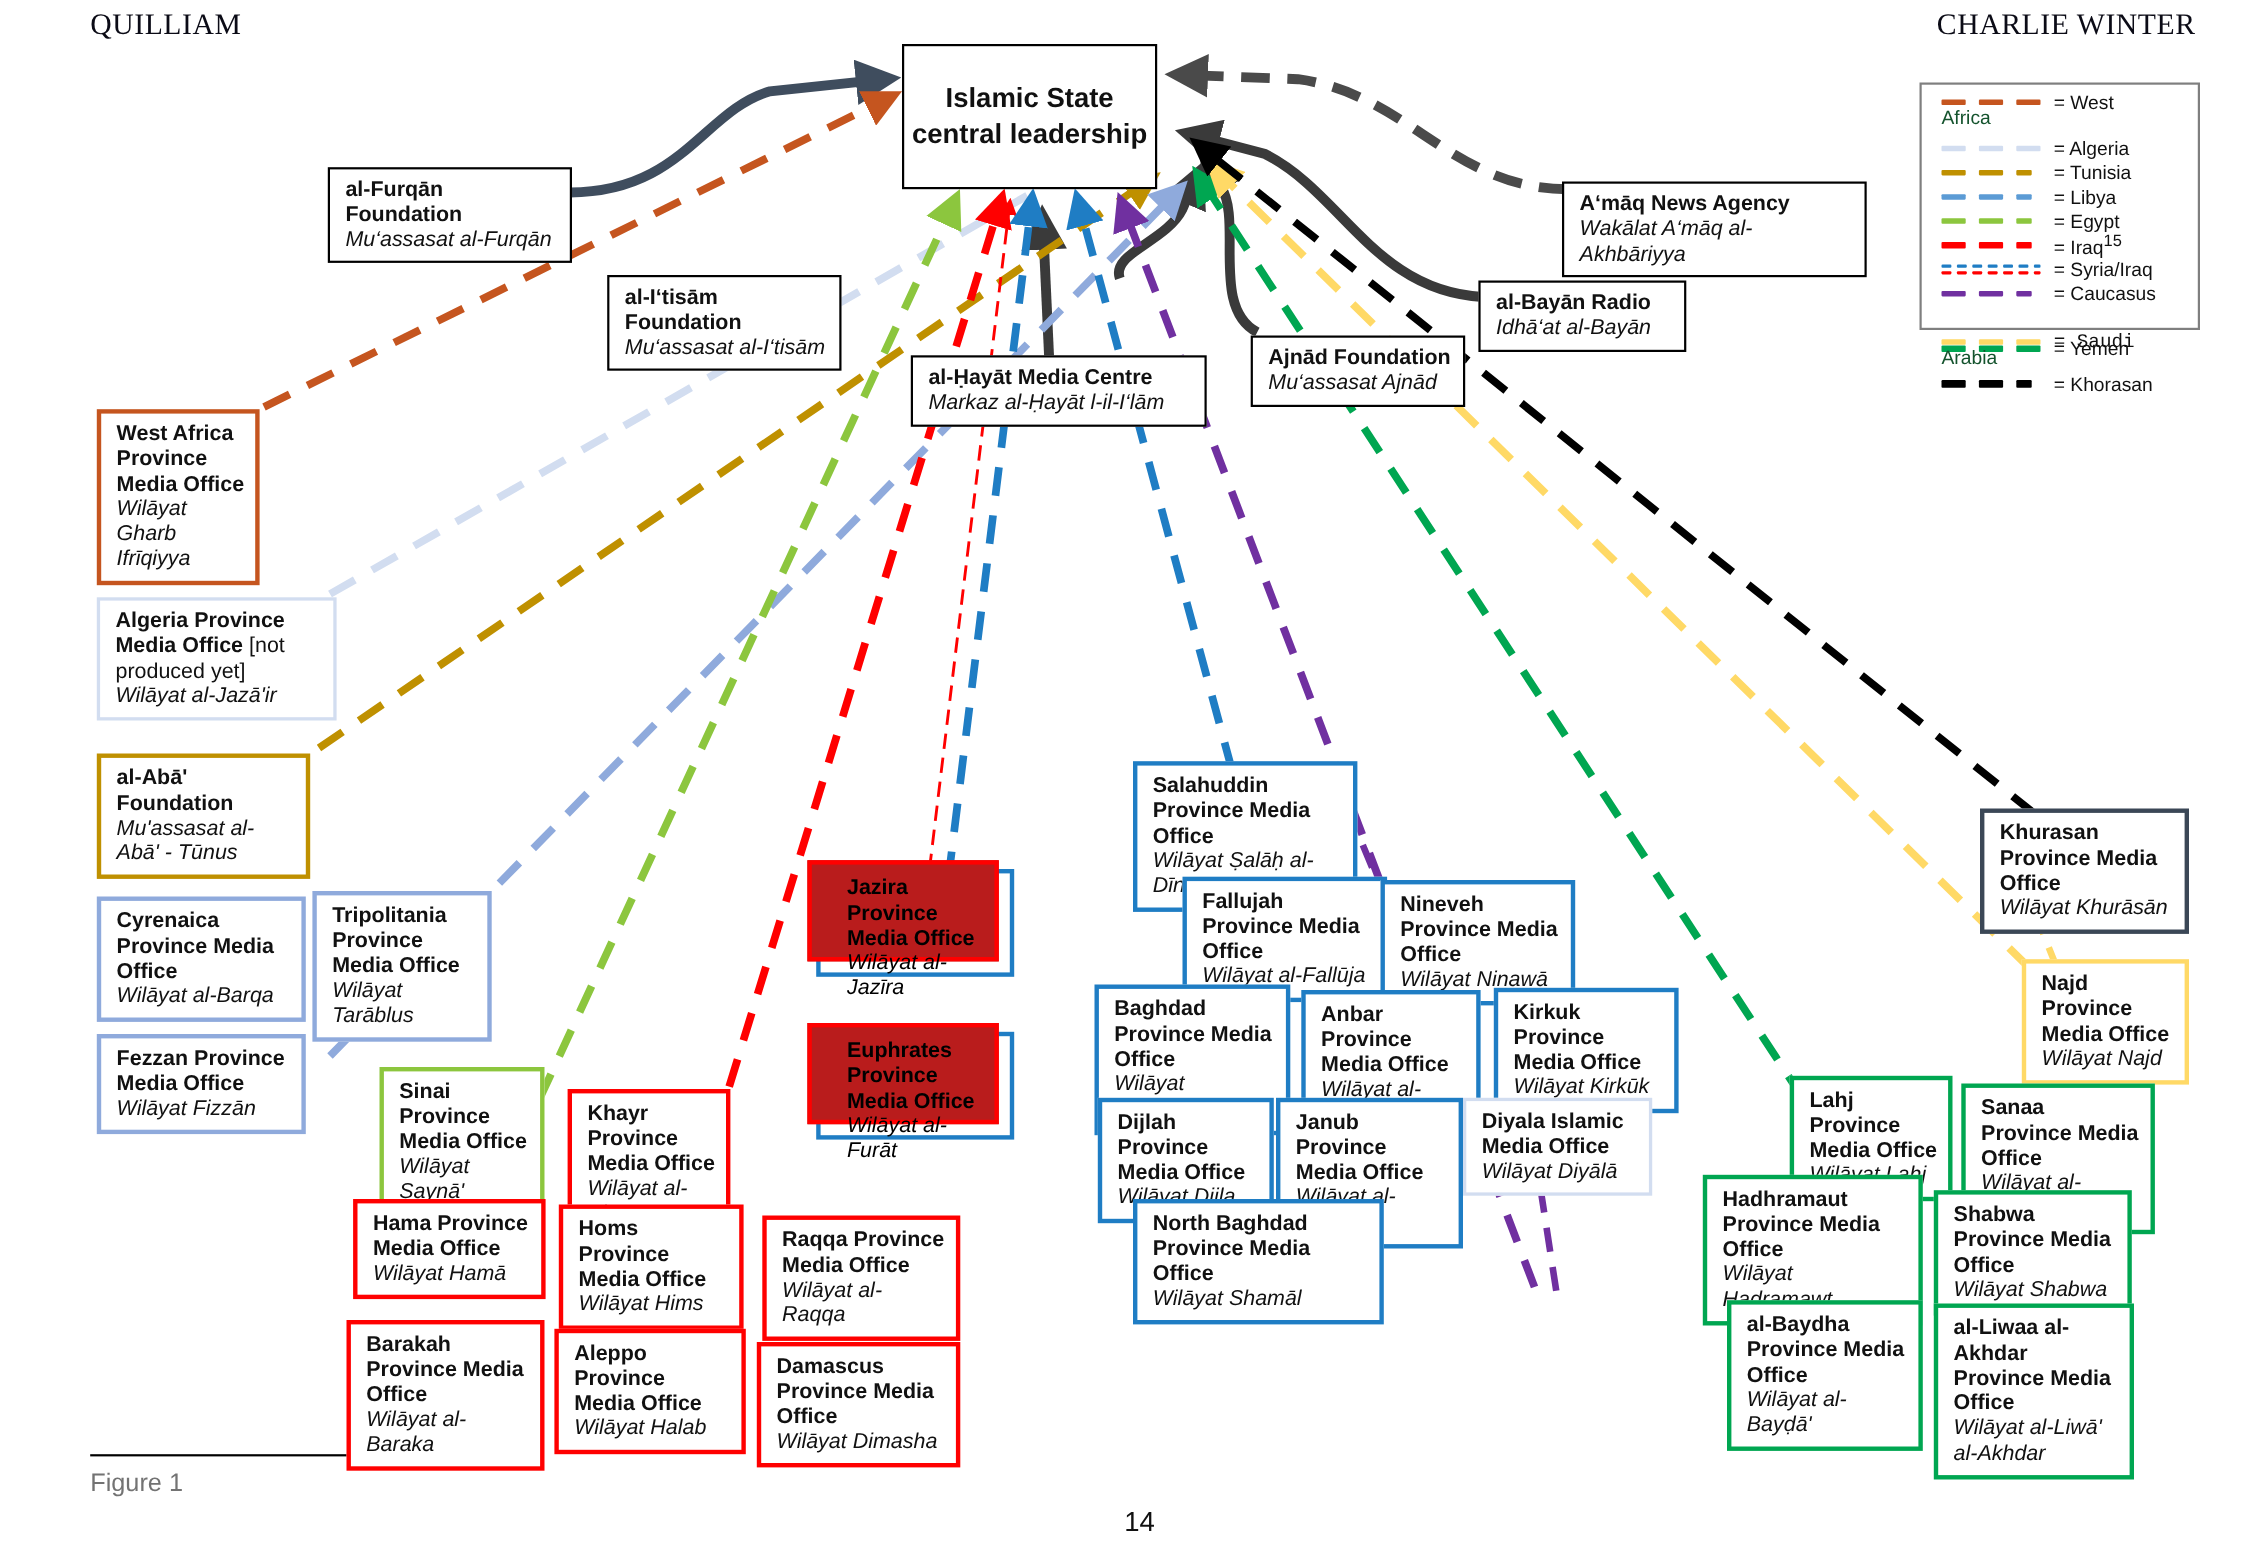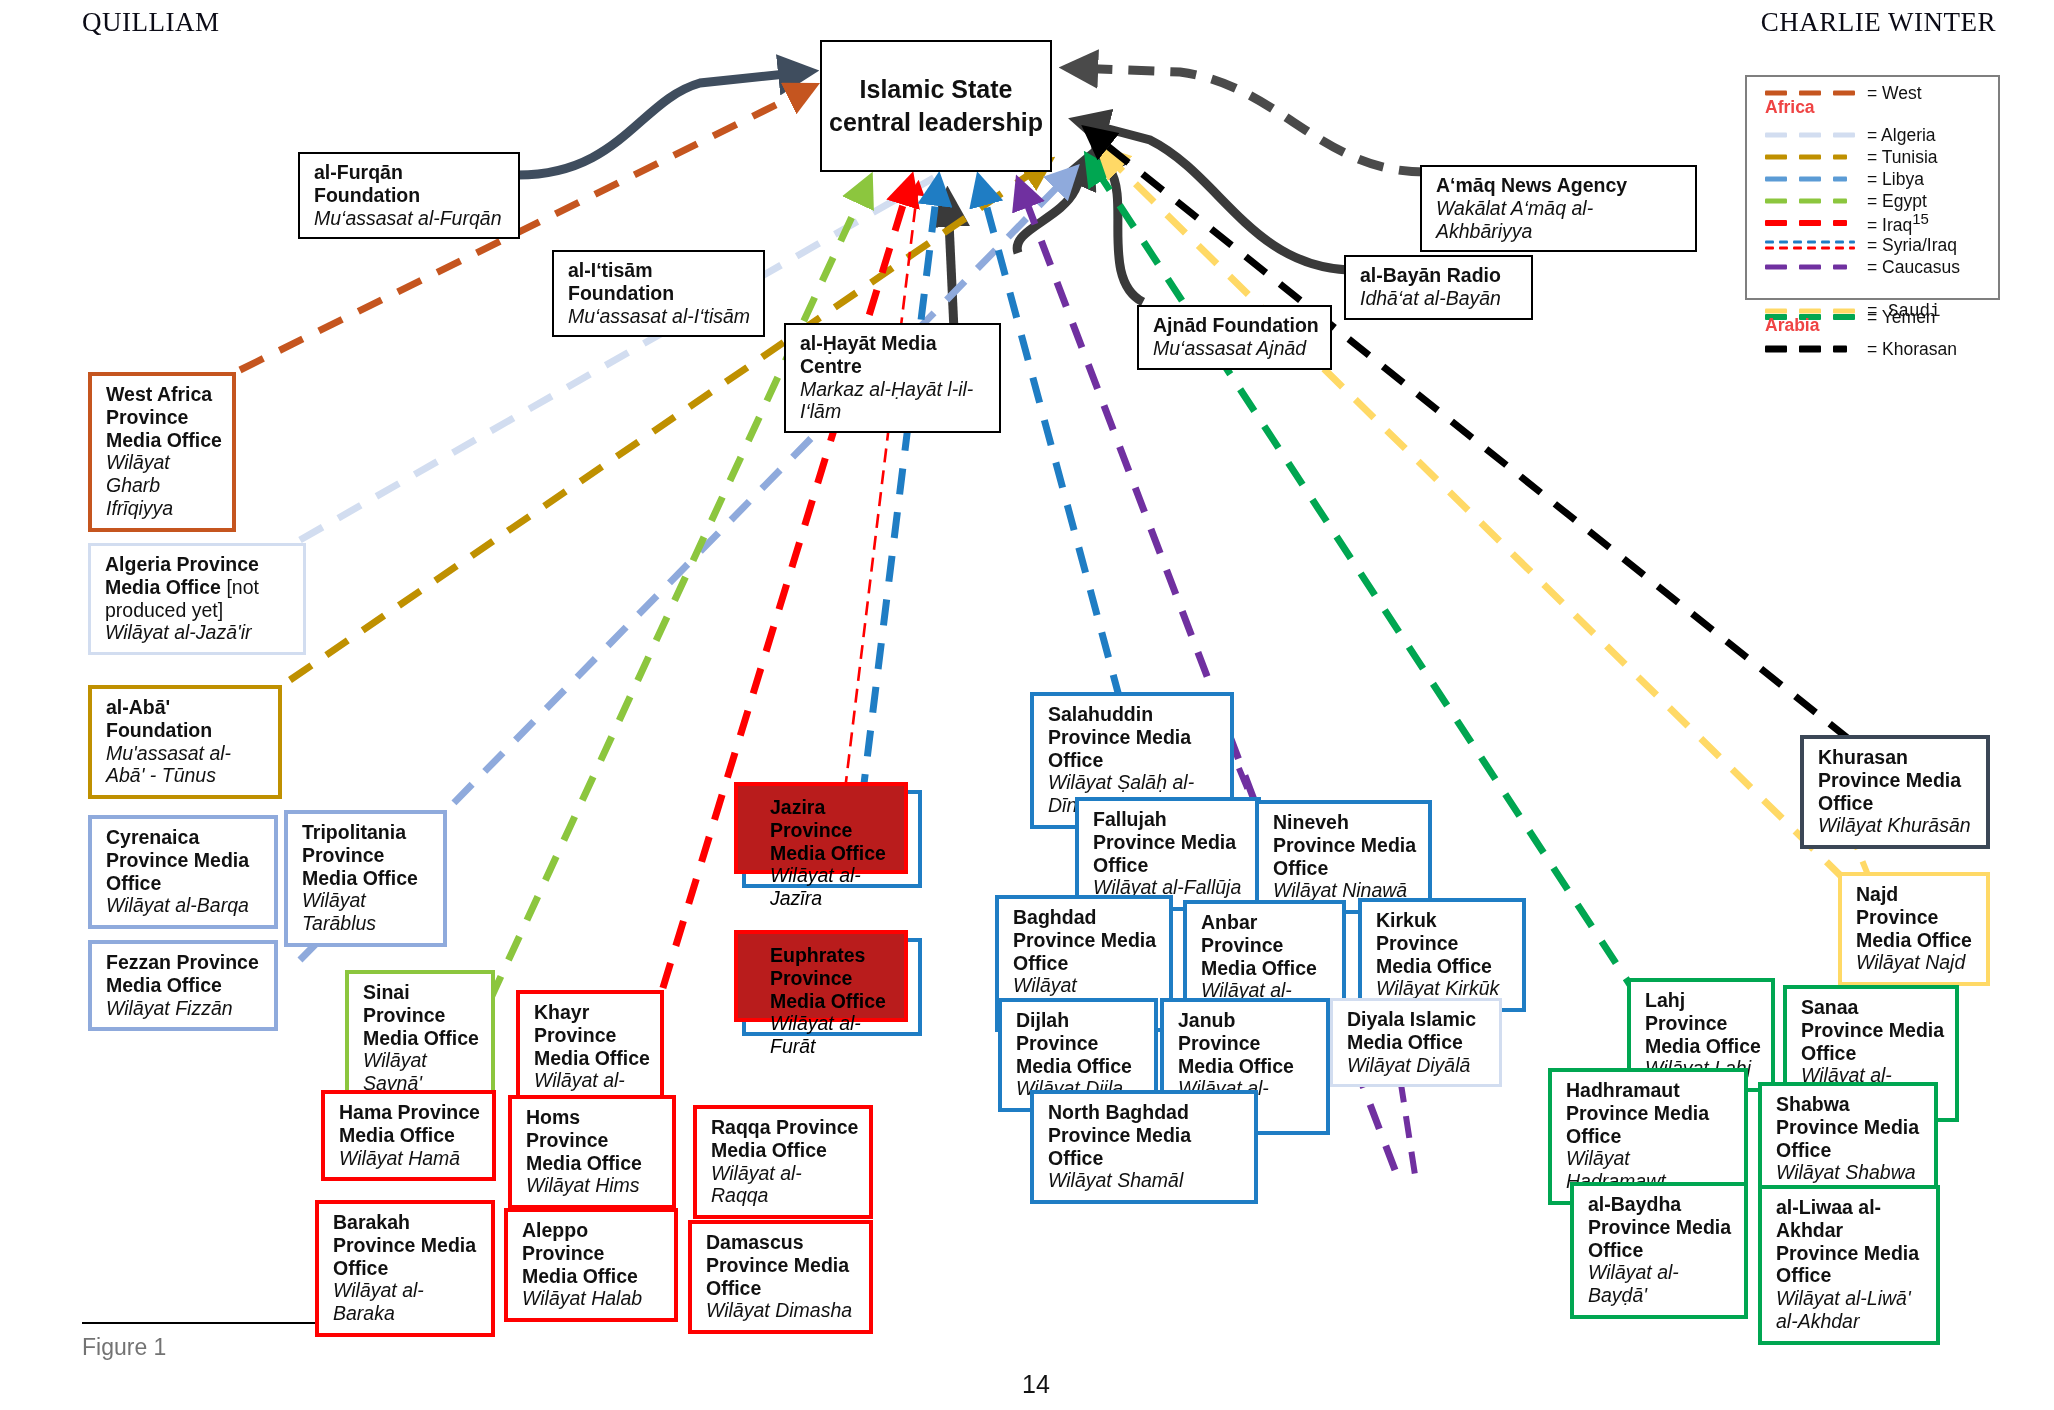--- a/index.html
+++ b/index.html
@@ -113,21 +113,21 @@
   .lg-swatch.dashfine i.s1{left:0;width:9px;}
   .lg-swatch.dashfine i.s2{left:14px;width:9px;}
   .lg-swatch.dashfine i.s3{left:28px;width:9px;}
   .lg-swatch.dashfine i.s4{left:42px;width:9px;}
   .lg-swatch.dashfine i.s5{left:56px;width:9px;}
   .lg-swatch.dashfine i.s6{left:70px;width:9px;}
   .lg-swatch.dashfine i.s7{left:84px;width:6px;}
   .lg-label{font-size:17.5px;color:#111;margin-left:6px;white-space:nowrap;}
   .lg-label sup{font-size:15px;}
   .lg-sub{
-    position:absolute;left:18px;font-size:17.5px;color:#ef4444;font-weight:bold;
+    position:absolute;left:18px;font-size:17.5px;color:#14532d;font-weight:normal;
   }
 </style>
 </head>
 <body>
 
 <div id="page">
 
   <svg id="wires" viewBox="0 0 2054 1410">
     <defs>
       <marker id="ah-westafrica" markerWidth="5" markerHeight="5" refX="3.4" refY="2.5" orient="auto">
@@ -231,21 +231,21 @@
   <div class="node b-plain" style="left:298px;top:152px;width:222px;">
     <span class="en">al-Furqān Foundation</span>
     <span class="ar">Mu‘assasat al-Furqān</span>
   </div>
 
   <div class="node b-plain" style="left:552px;top:250px;width:213px;">
     <span class="en">al-I‘tisām Foundation</span>
     <span class="ar">Mu‘assasat al-I‘tisām</span>
   </div>
 
-  <div class="node b-plain" style="left:784px;top:323px;width:217px;">
+  <div class="node b-plain" style="left:828px;top:323px;width:269px;">
     <span class="en">al-Ḥayāt Media Centre</span>
     <span class="ar">Markaz al-Ḥayāt l-il-I‘lām</span>
   </div>
 
   <div class="node b-plain" style="left:1137px;top:305px;width:195px;">
     <span class="en">Ajnād Foundation</span>
     <span class="ar">Mu‘assasat Ajnād</span>
   </div>
 
   <div class="node b-plain" style="left:1420px;top:165px;width:277px;">

